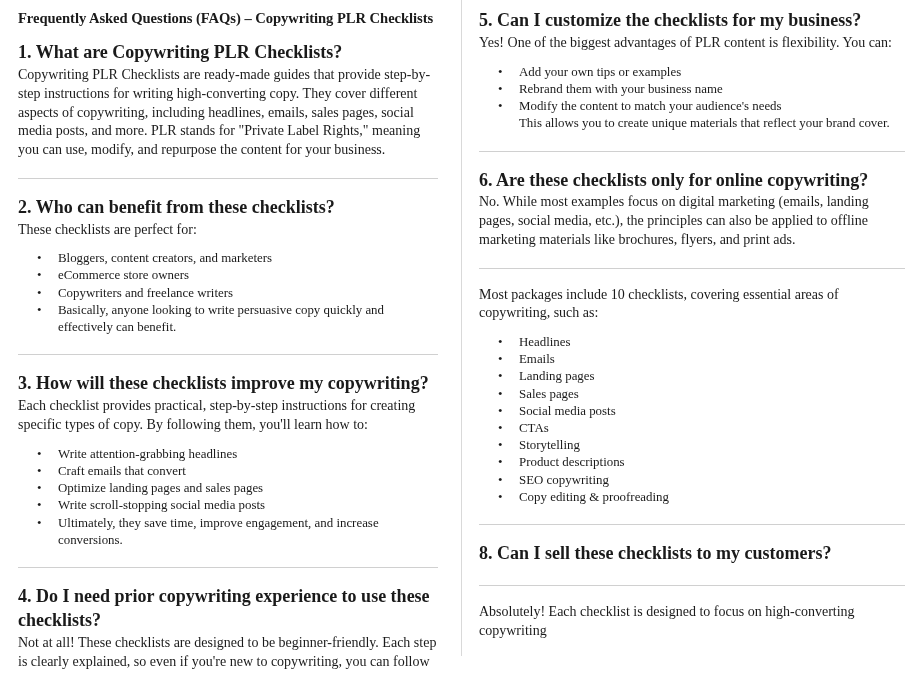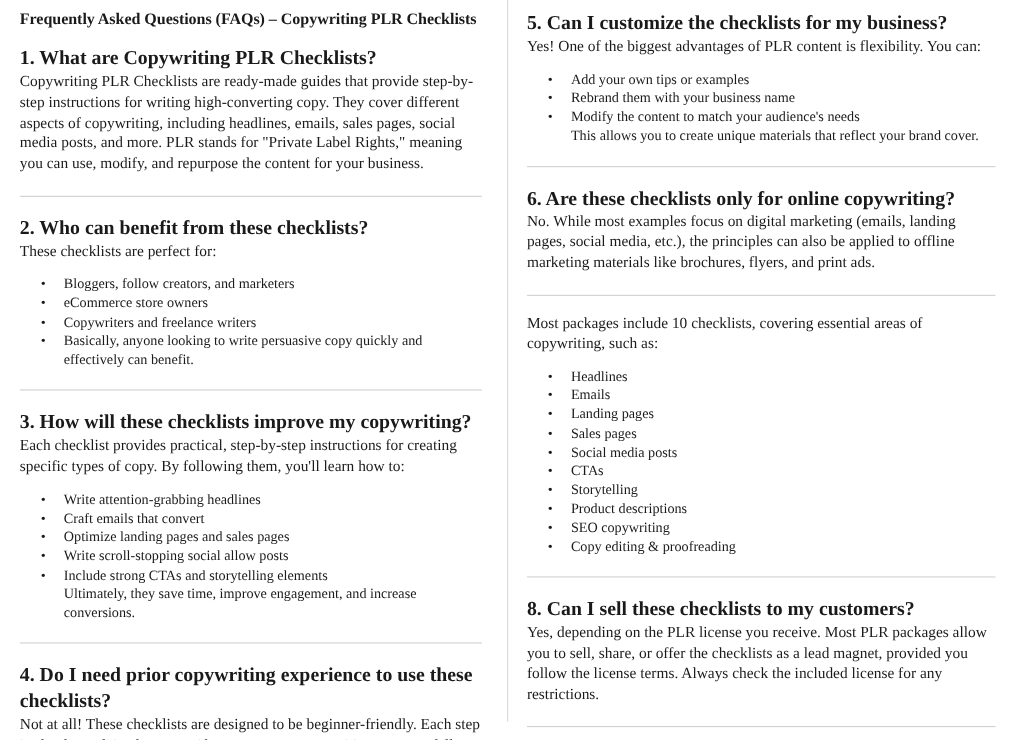--- a/index.html
+++ b/index.html
@@ -118,39 +118,39 @@
           <div class="q-heading">1. What are Copywriting PLR Checklists?</div>
           <div class="answer">Copywriting PLR Checklists are ready-made guides that provide step-by-step instructions for writing high-converting copy. They cover different aspects of copywriting, including headlines, emails, sales pages, social media posts, and more. PLR stands for "Private Label Rights," meaning you can use, modify, and repurpose the content for your business.</div>
           <div class="sp-after-answer"></div>
         </div>
         <hr class="sep">
         <div class="sp-after-rule"></div>
         <div class="faq-item">
           <div class="q-heading">2. Who can benefit from these checklists?</div>
           <div class="answer">These checklists are perfect for:</div>
           <ul class="bullets">
-            <li><span class="dot">•</span><span>Bloggers, follow creators, and marketers</span></li>
+            <li><span class="dot">•</span><span>Bloggers, content creators, and marketers</span></li>
             <li><span class="dot">•</span><span>eCommerce store owners</span></li>
             <li><span class="dot">•</span><span>Copywriters and freelance writers</span></li>
             <li><span class="dot">•</span></li>
             <div class="bullet-trailing">Basically, anyone looking to write persuasive copy quickly and effectively can benefit.</div>
           </ul>
           <div class="sp-after-list"></div>
         </div>
         <hr class="sep">
         <div class="sp-after-rule"></div>
         <div class="faq-item">
           <div class="q-heading">3. How will these checklists improve my copywriting?</div>
           <div class="answer">Each checklist provides practical, step-by-step instructions for creating specific types of copy. By following them, you'll learn how to:</div>
           <ul class="bullets">
             <li><span class="dot">•</span><span>Write attention-grabbing headlines</span></li>
             <li><span class="dot">•</span><span>Craft emails that convert</span></li>
             <li><span class="dot">•</span><span>Optimize landing pages and sales pages</span></li>
-            <li><span class="dot">•</span><span>Write scroll-stopping social allow posts</span></li>
-            <li><span class="dot">•</span><span>Include strong CTAs and storytelling elements</span></li>
+            <li><span class="dot">•</span><span>Write scroll-stopping social media posts</span></li>
+            <li><span class="dot">•</span></li>
             <div class="bullet-trailing">Ultimately, they save time, improve engagement, and increase conversions.</div>
           </ul>
           <div class="sp-after-list"></div>
         </div>
         <hr class="sep">
         <div class="sp-after-rule"></div>
         <div class="faq-item">
           <div class="q-heading">4. Do I need prior copywriting experience to use these checklists?</div>
           <div class="answer">Not at all! These checklists are designed to be beginner-friendly. Each step is clearly explained, so even if you're new to copywriting, you can follow them and create professional, persuasive content. Experienced marketers will also find them useful as quick reference tools.</div>
         </div>
@@ -192,21 +192,20 @@
             <li><span class="dot">•</span><span>Product descriptions</span></li>
             <li><span class="dot">•</span><span>SEO copywriting</span></li>
             <li><span class="dot">•</span><span>Copy editing &amp; proofreading</span></li>
           </ul>
           <div class="sp-after-list"></div>
         </div>
         <hr class="sep">
         <div class="sp-after-rule"></div>
         <div class="faq-item">
           <div class="q-heading">8. Can I sell these checklists to my customers?</div>
-          <div class="answer">Yes, depending on the PLR license you receive. Most PLR packages allow you to sell, share, or offer the checklists as a lead magnet, provided you follow the license terms. Always check the included license for any restrictions.</div>
           <div class="sp-after-answer"></div>
         </div>
         <hr class="sep">
         <div class="sp-after-rule"></div>
         <div class="faq-item">
           <div class="answer">Absolutely! Each checklist is designed to focus on high-converting copywriting</div>
         </div>
       </div>
   </div>
 

